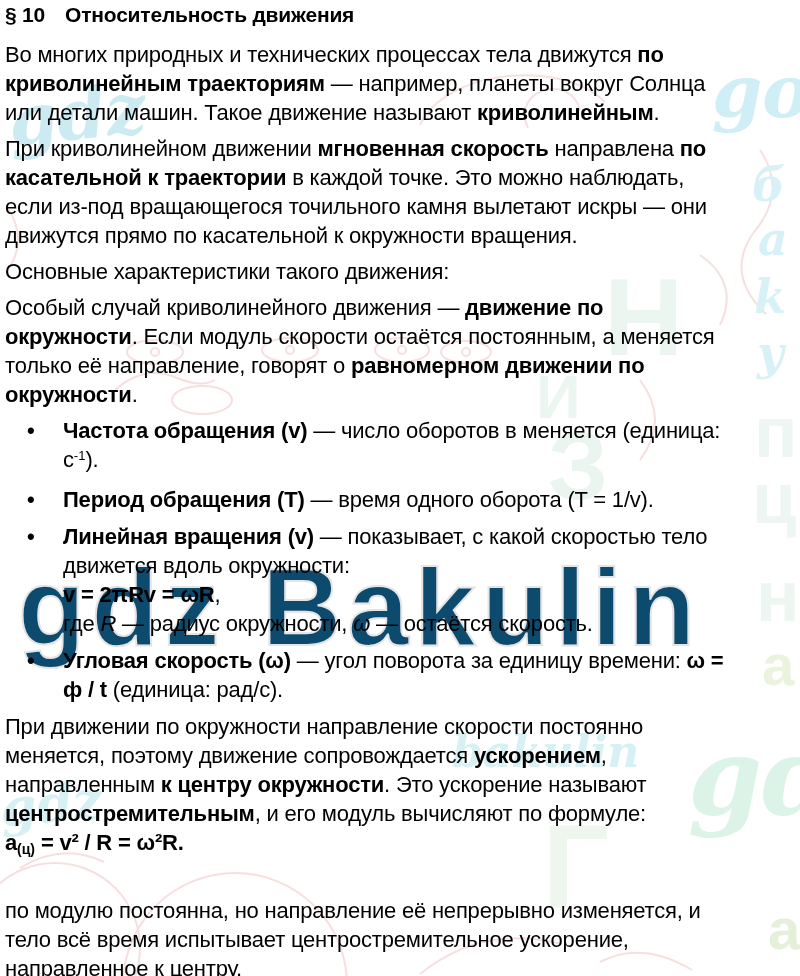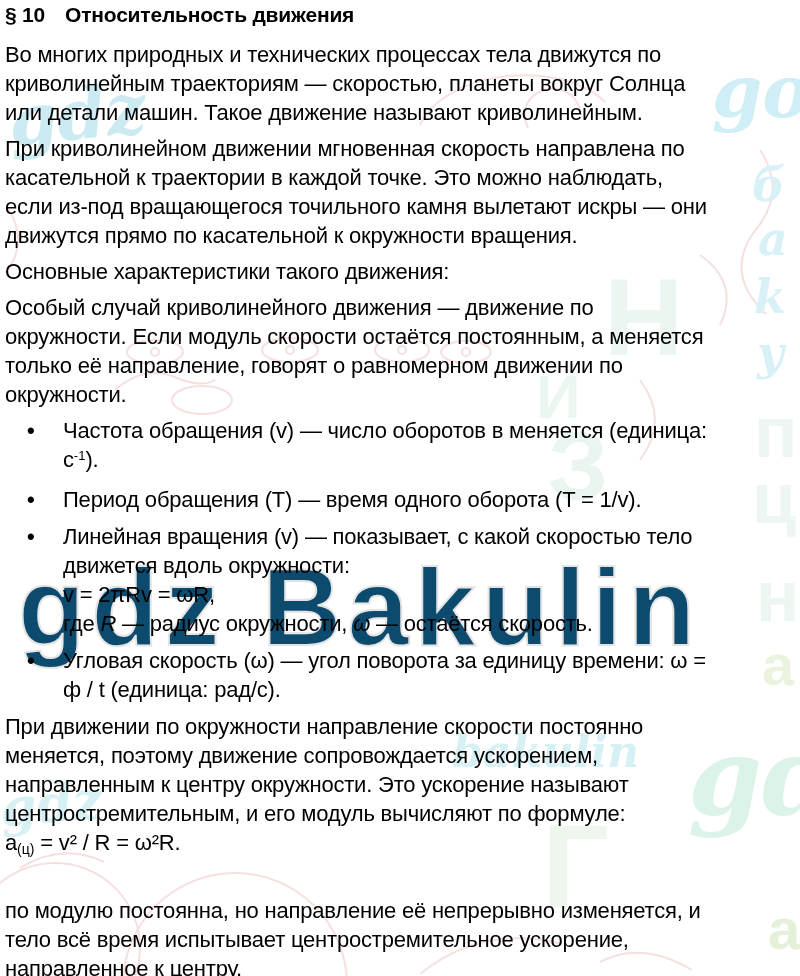--- a/index.html
+++ b/index.html
@@ -18,21 +18,21 @@
   .content { position:relative; z-index:2; padding:3px 5px 0 5px; }
   .heading { font-size:21px; font-weight:bold; letter-spacing:-0.2px; margin:0 0 13px 0; }
   .heading .sec-num { margin-right:20px; }
   .para { font-size:22px; line-height:29px; letter-spacing:-0.2px; margin:0 0 7px 0; }
   .bullet-list { list-style:none; margin:0 0 7px 0; padding:0; }
   .bullet-list li {
     position:relative; padding-left:58px; margin:0 0 8px 0;
     font-size:22px; line-height:29px; letter-spacing:-0.2px;
   }
   .bullet-list li::before { content:"\2022"; position:absolute; left:22px; top:0; font-weight:bold; }
-  .run-b { font-weight:normal; }
+  .run-b { font-weight:bold; }
   .run-i { font-style:italic; }
   .run-sup { font-size:13px; position:relative; top:-7px; letter-spacing:0; }
   .run-sub { font-size:14px; position:relative; top:4px; letter-spacing:0; }
 </style>
 </head>
 <body>
 
 <div class="page">
 
   <svg class="doodles" width="800" height="976" viewBox="0 0 800 976">
@@ -81,21 +81,21 @@
       <div class="wm script" style="left: 0px; top: 778px; font-size: 52px; transform: rotate(-5deg); color: rgb(214, 240, 244);">gdz</div>
       <div class="wm plain" style="left: 542px; top: 808px; font-size: 118px; color: rgb(238, 246, 238);">Г</div>
       <div class="wm plain" style="left: 768px; top: 900px; font-size: 58px; color: rgb(228, 240, 216);">а</div>
     </div>
 
   <div class="content">
     <div class="heading">
       <span class="sec-num">§ 10</span><span class="sec-title">Относительность движения</span>
     </div>
     <div id="doc-body">
-        <p class="para"><span>Во многих природных и технических процессах тела движутся </span><span class="run-b">по</span><br><span class="run-b">криволинейным траекториям</span><span> — скоростью, планеты вокруг Солнца</span><br><span>или детали машин. Такое движение называют </span><span class="run-b">криволинейным</span><span>.</span></p>
+        <p class="para"><span>Во многих природных и технических процессах тела движутся </span><span class="run-b">по</span><br><span class="run-b">криволинейным траекториям</span><span> — например, планеты вокруг Солнца</span><br><span>или детали машин. Такое движение называют </span><span class="run-b">криволинейным</span><span>.</span></p>
         <p class="para"><span>При криволинейном движении </span><span class="run-b">мгновенная скорость</span><span> направлена </span><span class="run-b">по</span><br><span class="run-b">касательной к траектории</span><span> в каждой точке. Это можно наблюдать,</span><br><span>если из-под вращающегося точильного камня вылетают искры — они</span><br><span>движутся прямо по касательной к окружности вращения.</span></p>
         <p class="para"><span>Основные характеристики такого движения:</span></p>
         <p class="para"><span>Особый случай криволинейного движения — </span><span class="run-b">движение по</span><br><span class="run-b">окружности</span><span>. Если модуль скорости остаётся постоянным, а меняется</span><br><span>только её направление, говорят о </span><span class="run-b">равномерном движении по</span><br><span class="run-b">окружности</span><span>.</span></p>
         <ul class="bullet-list">
           <li><span class="run-b">Частота обращения (v)</span><span> — число оборотов в меняется (единица:</span><br><span>с</span><span class="run-sup">-1</span><span>).</span></li>
           <li><span class="run-b">Период обращения (T)</span><span> — время одного оборота (T = 1/v).</span></li>
           <li><span class="run-b">Линейная вращения (v)</span><span> — показывает, с какой скоростью тело</span><br><span>движется вдоль окружности:</span><br><span class="run-b">v = 2πRv = ωR</span><span>,</span><br><span>где </span><span class="run-i">R</span><span> — радиус окружности, </span><span class="run-i">ω</span><span> — остаётся скорость.</span></li>
           <li><span class="run-b">Угловая скорость (ω)</span><span> — угол поворота за единицу времени: </span><span class="run-b">ω =</span><br><span class="run-b">ф / t</span><span> (единица: рад/с).</span></li>
         </ul>
         <p class="para"><span>При движении по окружности направление скорости постоянно</span><br><span>меняется, поэтому движение сопровождается </span><span class="run-b">ускорением</span><span>,</span><br><span>направленным </span><span class="run-b">к центру окружности</span><span>. Это ускорение называют</span><br><span class="run-b">центростремительным</span><span>, и его модуль вычисляют по формуле:</span><br><span class="run-b">a</span><span class="run-b run-sub">(ц)</span><span class="run-b"> = v² / R = ω²R.</span></p>

